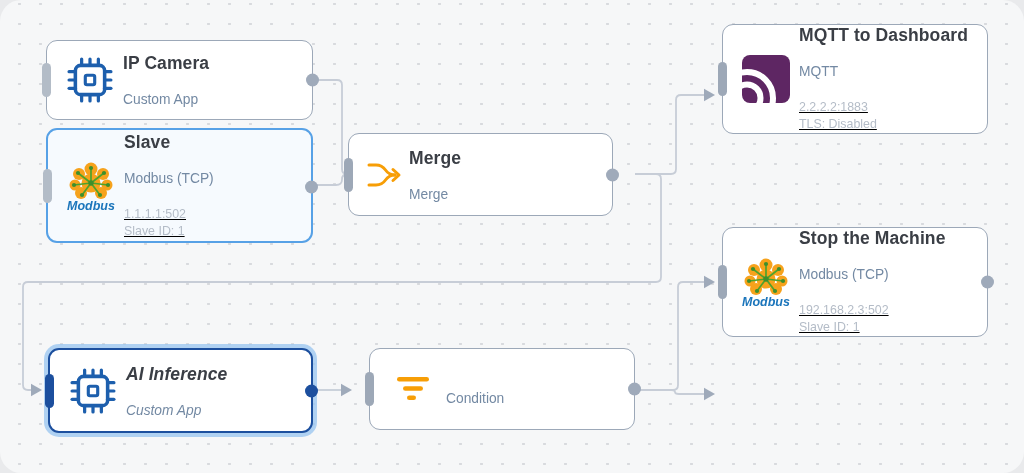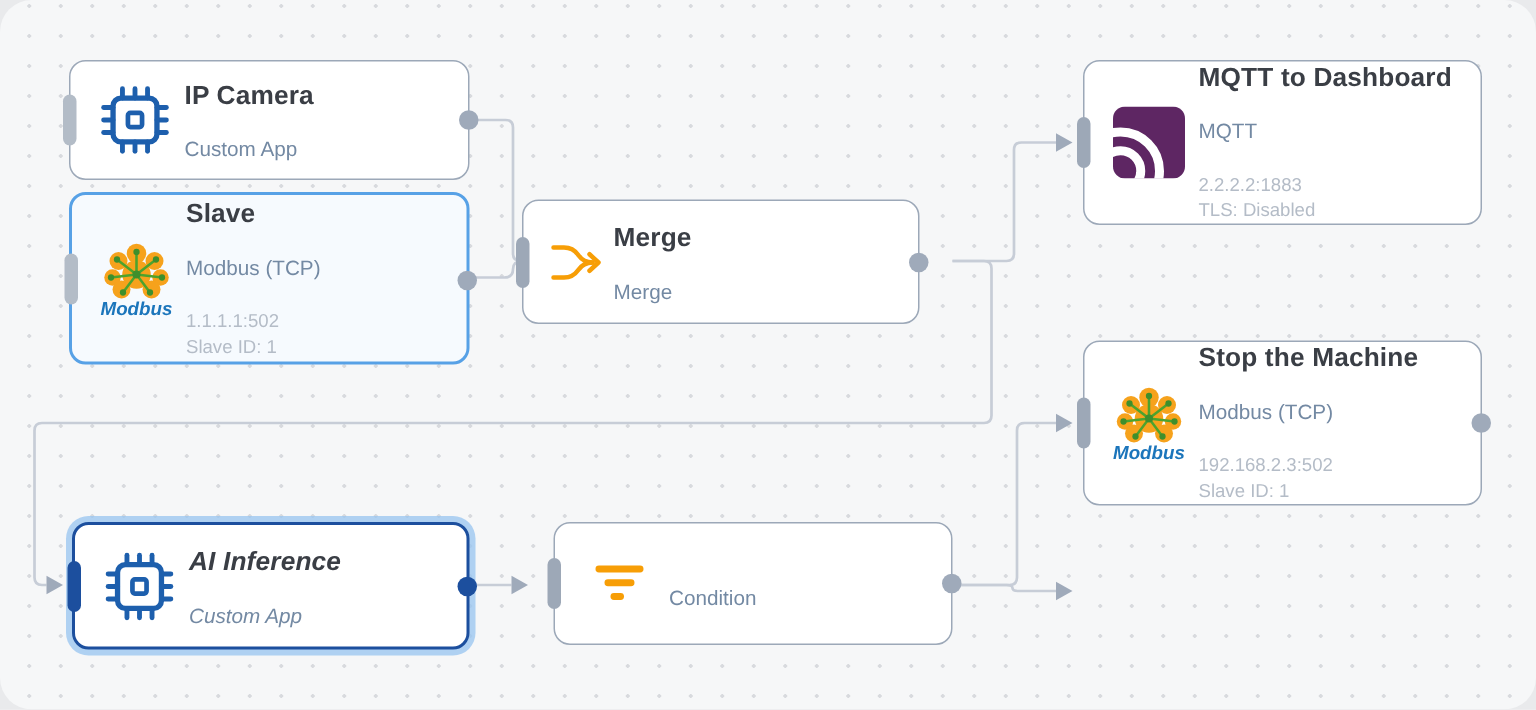--- a/index.html
+++ b/index.html
@@ -20,21 +20,21 @@
     display:flex;align-items:center;padding-left:12px;
   }
   .node.highlighted{border:2px solid #57A1E6;background:#F6FAFE;}
   .node.selected{border:2.4px solid #1C4F9E;box-shadow:0 0 0 4px rgba(151,196,240,0.75);font-style:italic;}
   .icon-wrap{flex:0 0 62px;display:flex;justify-content:center;align-items:flex-end;}
   .node.compact-icon{padding-left:14px;}
   .node.compact-icon .icon-wrap{flex:0 0 44px;}
   .text-col{display:flex;flex-direction:column;min-width:0;padding-left:2px;}
   .title{font-size:17.5px;font-weight:700;color:#3A3E45;letter-spacing:.1px;white-space:nowrap;}
   .subtitle{font-size:13.8px;font-weight:500;color:#7389A3;margin-top:18px;white-space:nowrap;}
-  .details{margin-top:20px;}
+  .details{margin-top:20px;text-decoration:underline;}
   .detail{font-size:12.4px;font-weight:400;color:#B4BCC7;line-height:1.35;white-space:nowrap;}
   .in-bar{
     position:absolute;left:-5px;top:50%;transform:translateY(-50%);
     width:9px;height:34px;border-radius:4.5px;background:#9DA8B7;z-index:3;
   }
   .in-bar.idle{background:#B3BCC7;height:34px;}
   .in-bar.accent{background:#1C4F9E;}
   .out-dot{
     position:absolute;right:-7px;top:50%;transform:translateY(-50%);
     width:13px;height:13px;border-radius:50%;background:#9FAABA;z-index:3;
@@ -149,21 +149,21 @@
           <path d="M27 9.5 L33 15 L27 20.5"></path>
         </g>
       </svg>
     </div>
     <div class="text-col">
       <div class="title">Merge</div>
       <div class="subtitle">Merge</div>
     </div>
   </div>
 
-  <div class="node" style="left:722px;top:40px;width:266px;height:110px">
+  <div class="node" style="left:722px;top:24px;width:266px;height:110px">
     <span class="in-bar"></span>
     <div class="icon-wrap">
       <svg width="48" height="48" viewBox="0 0 48 48">
         <defs>
             <clipPath id="mqclip">
               <rect x="0" y="0" width="48" height="48" rx="8"></rect>
             </clipPath>
           </defs>
         <g clip-path="url(#mqclip)">
           <rect width="48" height="48" fill="#5E2663"></rect>

